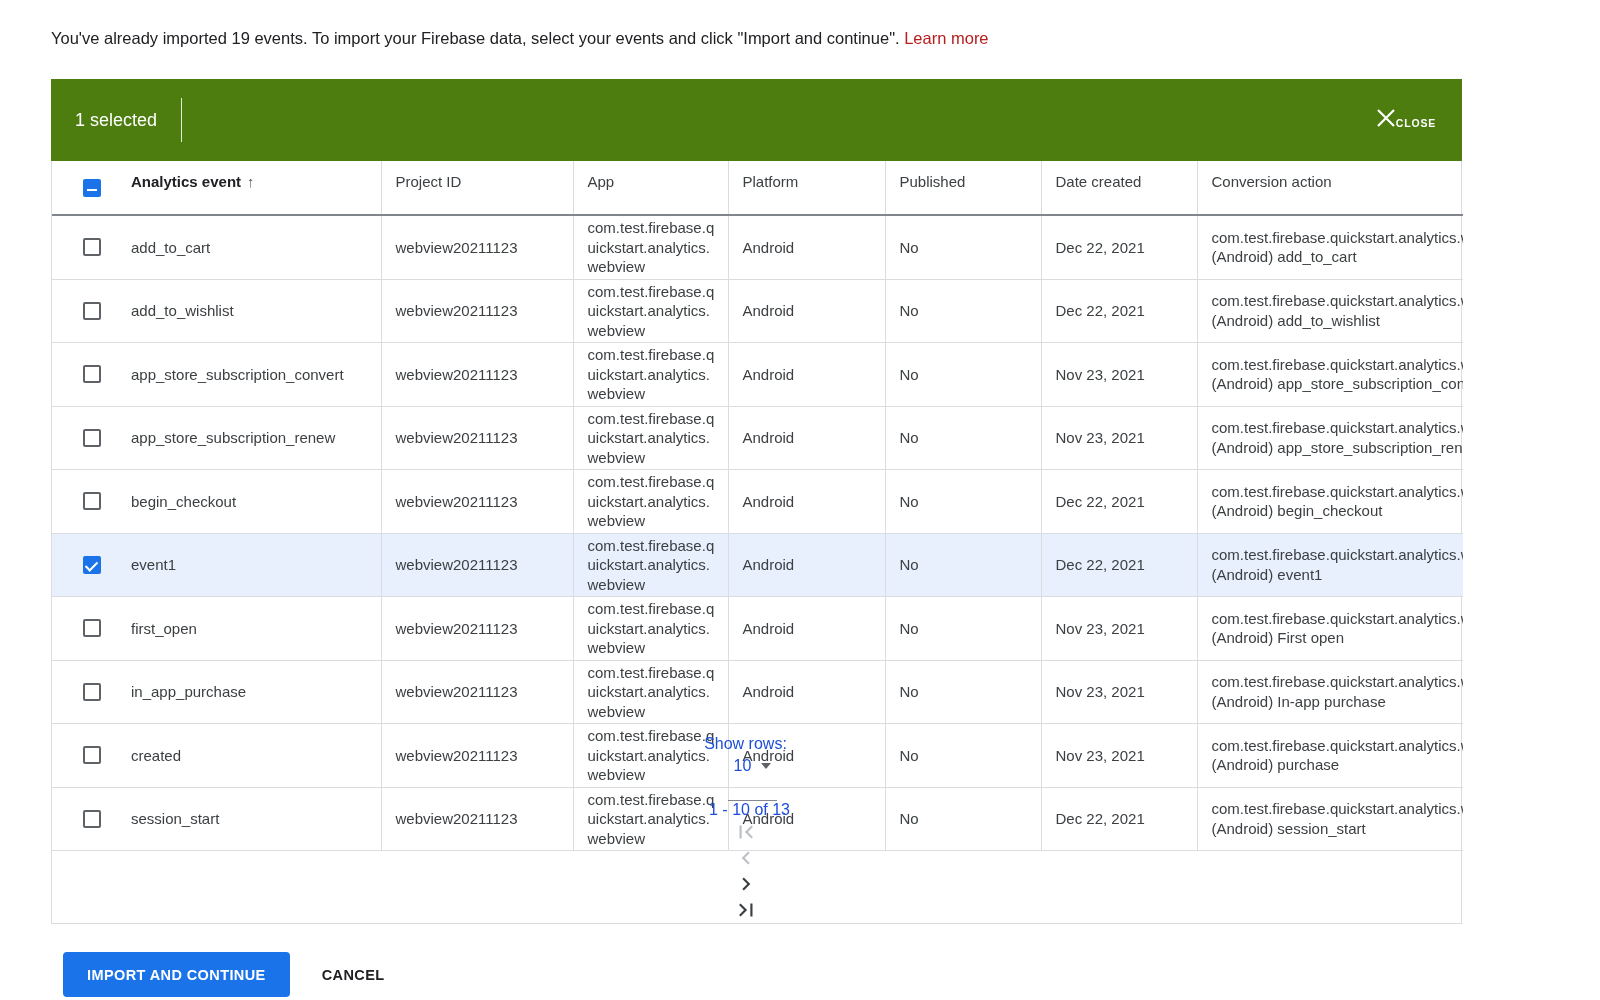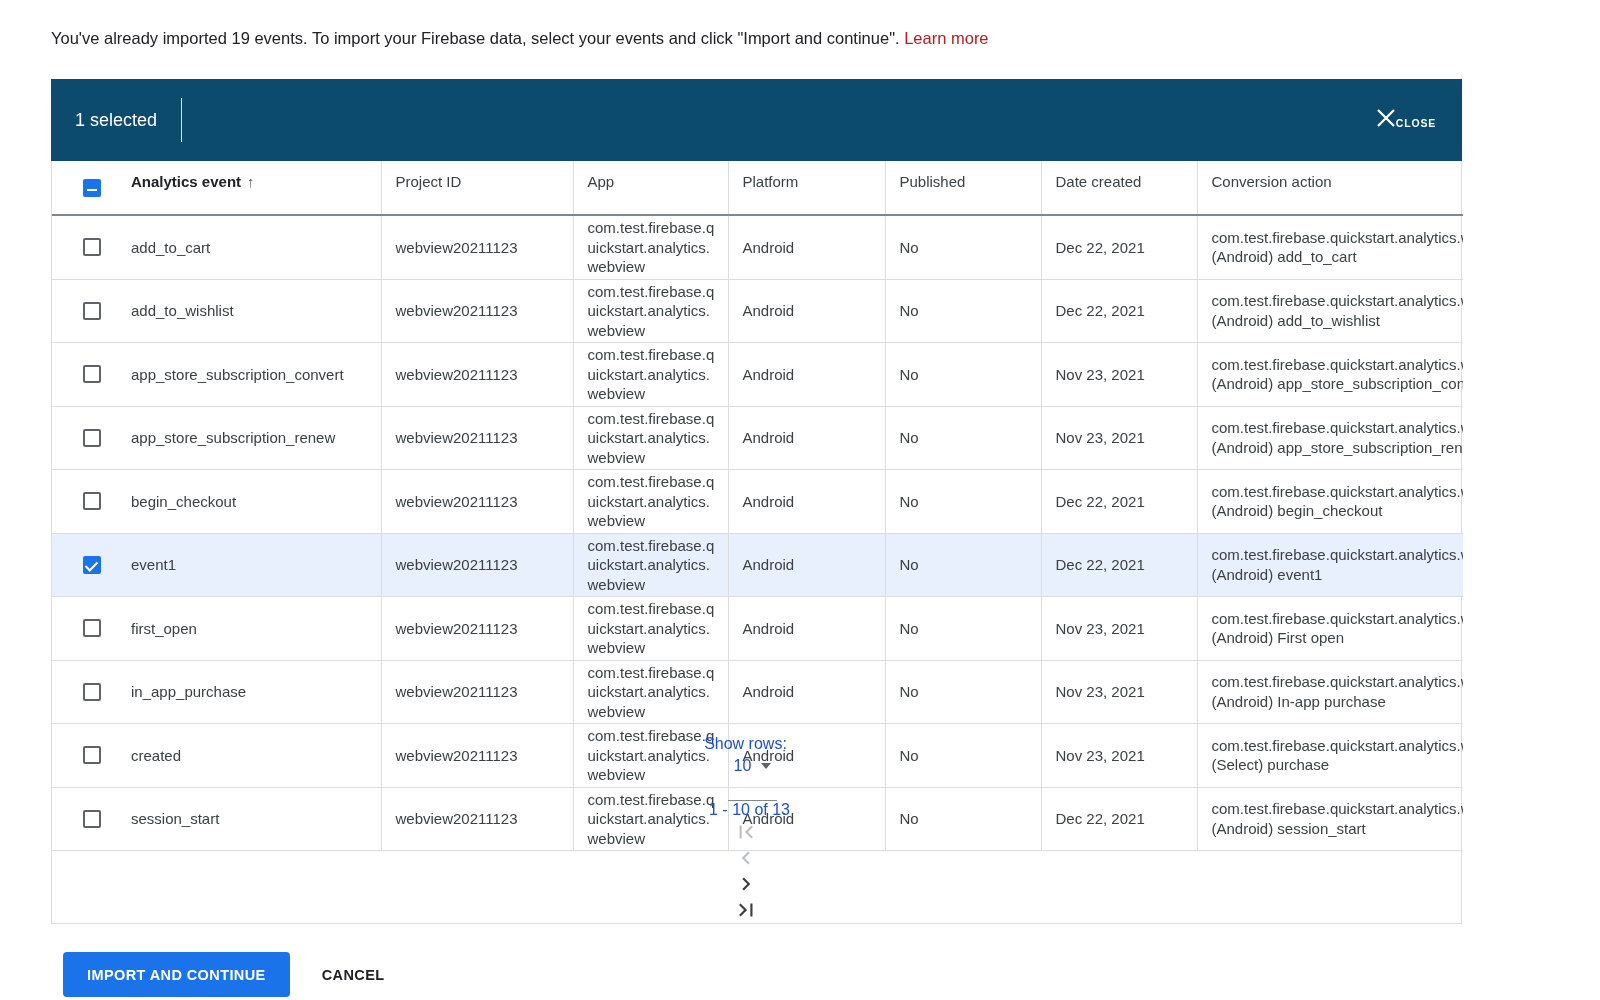--- a/index.html
+++ b/index.html
@@ -16,21 +16,21 @@
   }
   .subtitle {
     margin: 23px 0 0; font-size: 16.5px; color: #202124;
   }
   .learn-more { color: #b91c1c; text-decoration: none; cursor: pointer; }
 
   .panel { margin-top: 31px; width: 1411px; }
 
   
   .selection-bar {
-    height: 82px; background: #0c4a6e; color: #fff;
+    height: 82px; background: #4d7c0f; color: #fff;
     display: flex; align-items: center; position: relative;
   }
   .sel-count { font-size: 18px; margin-left: 24px; font-weight: 400; }
   .sel-divider { width: 1px; height: 44px; background: rgba(255,255,255,.85); margin-left: 24px; }
   .close-box {
     margin-left: auto; margin-right: 18px; display: flex; flex-direction: row;
     align-items: center; cursor: pointer; padding: 6px 8px;
   }
   .close-label { font-size: 10.5px; font-weight: 700; letter-spacing: .8px; margin-top: 5px; }
 
@@ -291,21 +291,21 @@
       <div class="checkbox"></div>
     </td>
     <td class="event-cell">created</td>
     <td>webview20211123</td>
     <td class="app-cell">com.test.firebase.quickstart.analytics.webview</td>
     <td>Android</td>
     <td>No</td>
     <td>Nov 23, 2021</td>
     <td class="conv-cell">
       <div class="clip">com.test.firebase.quickstart.analytics.webview</div>
-      <div class="clip">(Select) purchase</div>
+      <div class="clip">(Android) purchase</div>
     </td>
   </tr>
 
   <tr>
     <td class="cb-cell">
       <div class="checkbox"></div>
     </td>
     <td class="event-cell">session_start</td>
     <td>webview20211123</td>
     <td class="app-cell">com.test.firebase.quickstart.analytics.webview</td>

